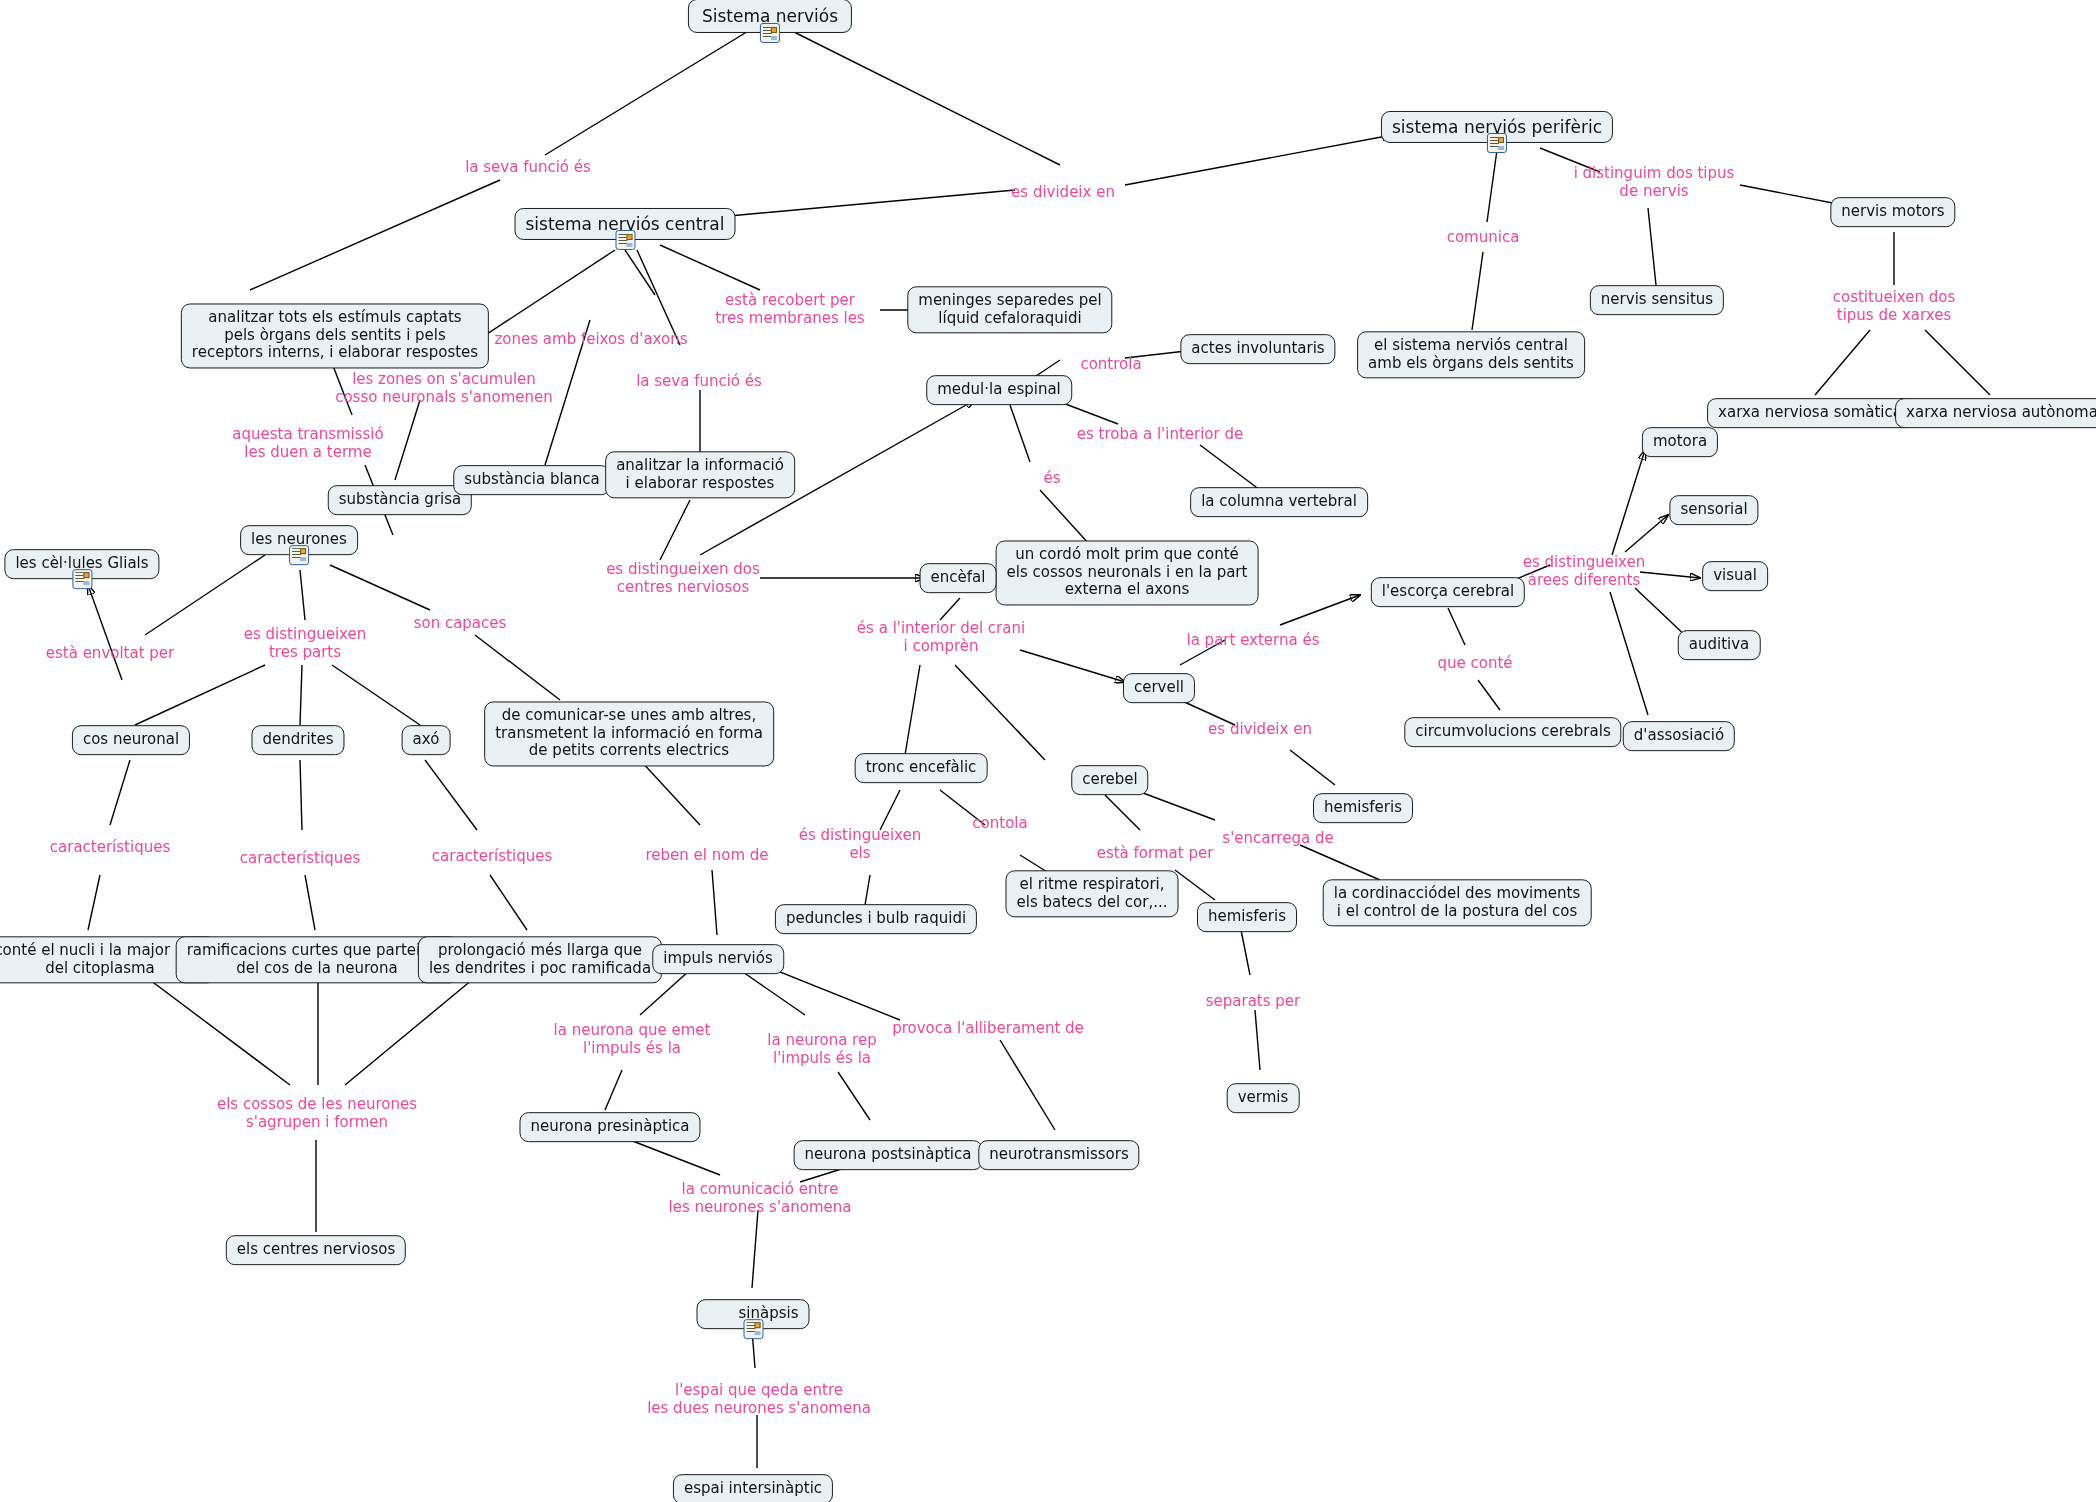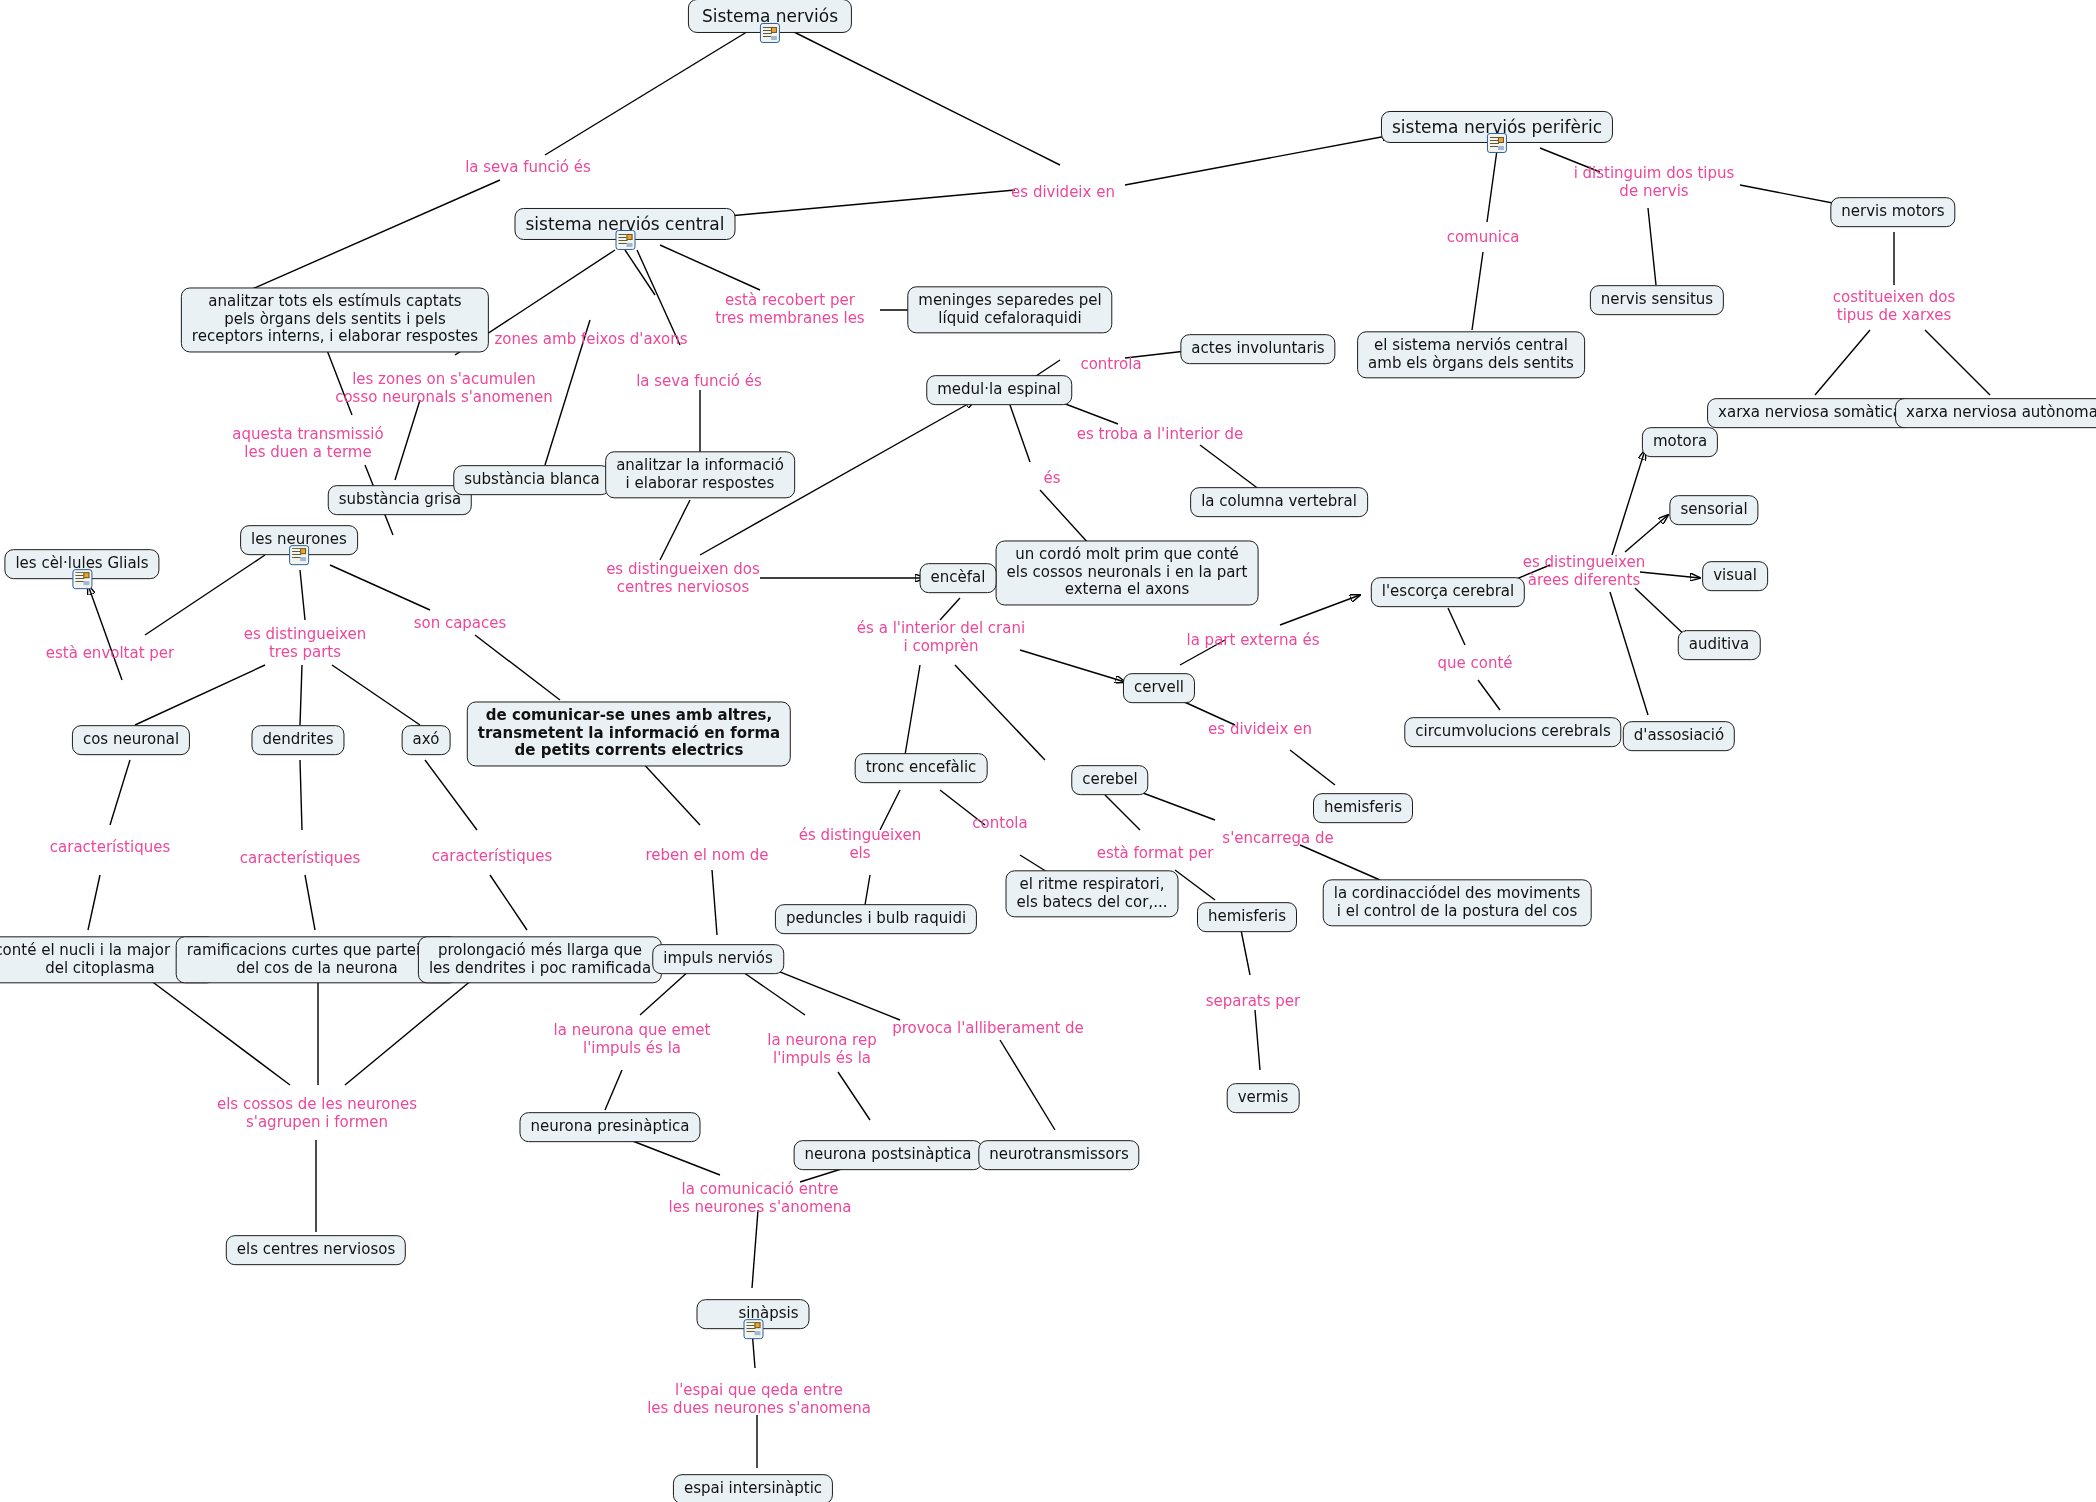--- a/index.html
+++ b/index.html
@@ -279,21 +279,21 @@
 
   <div class="node" style="left:2002px;top:413px;">
     <span>xarxa nerviosa autònoma</span>
   </div>
 
   <div class="node" style="left:1471px;top:355px;">
     <span>el sistema nerviós central
 amb els òrgans dels sentits</span>
   </div>
 
-  <div class="node" style="left:335px;top:320px;">
+  <div class="node" style="left:335px;top:336px;">
     <span>analitzar tots els estímuls captats
 pels òrgans dels sentits i pels
 receptors interns, i elaborar respostes</span>
   </div>
 
   <div class="node" style="left:1010px;top:310px;">
     <span>meninges separedes pel
 líquid cefaloraquidi</span>
   </div>
 
@@ -347,21 +347,21 @@
   </div>
 
   <div class="node" style="left:298px;top:740px;">
     <span>dendrites</span>
   </div>
 
   <div class="node" style="left:426px;top:740px;">
     <span>axó</span>
   </div>
 
-  <div class="node" style="left:629px;top:734px;font-weight:bold;">
+  <div class="node" style="left:629px;top:734px;">
     <span>de comunicar-se unes amb altres,
 transmetent la informació en forma
 de petits corrents electrics</span>
   </div>
 
   <div class="node" style="left:100px;top:960px;">
     <span>conté el nucli i la major part
 del citoplasma</span>
   </div>
 

